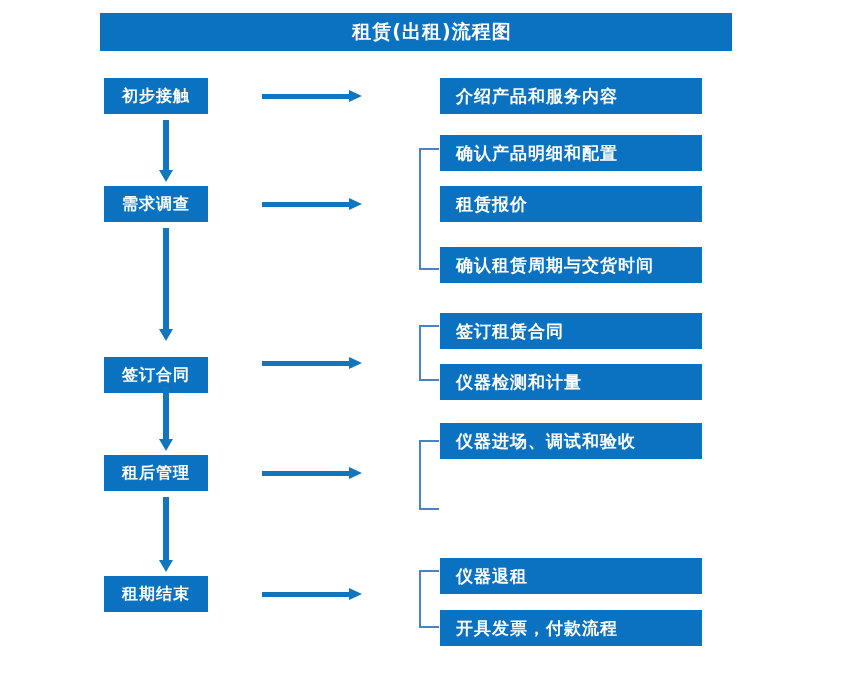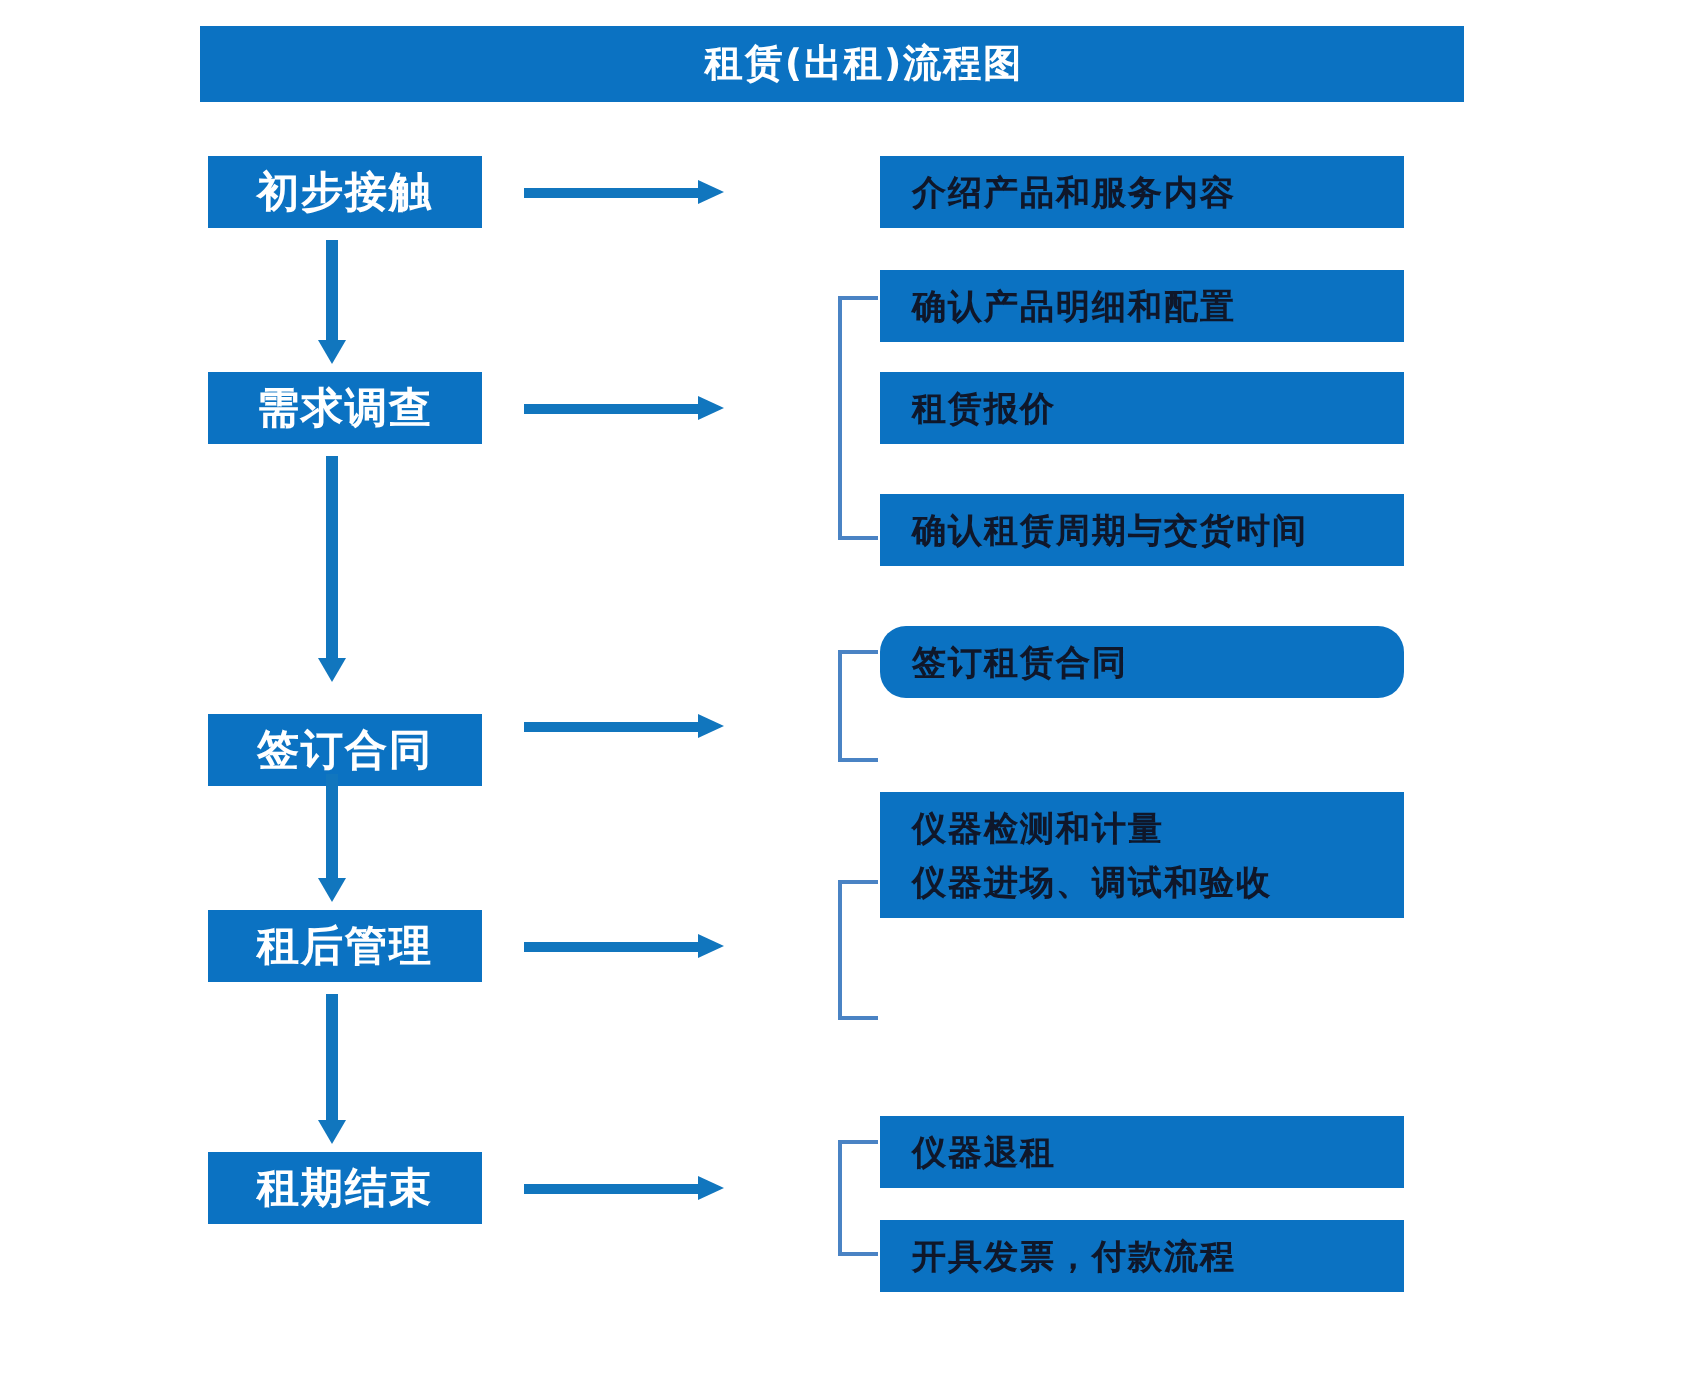--- a/index.html
+++ b/index.html
@@ -33,41 +33,41 @@
     font-size: 19px;
     font-weight: bold;
     letter-spacing: 1px;
     padding-left: 32px;
   }
 
   
   .stage-box {
     position: absolute;
     left: 104px;
-    width: 137px;
+    width: 104px;
     height: 36px;
     background: #0B72C2;
     color: #ffffff;
     display: flex;
     align-items: center;
     justify-content: center;
-    font-size: 21px;
+    font-size: 16px;
     font-weight: bold;
     letter-spacing: 1px;
     text-align: right;
   }
 
   
   .detail-box {
     position: absolute;
     left: 440px;
     width: 262px;
     height: 36px;
     background: #0B72C2;
-    color: #0f172a;
+    color: #ffffff;
     display: flex;
     align-items: center;
     font-size: 17px;
     font-weight: bold;
     padding-left: 16px;
     box-sizing: border-box;
     letter-spacing: 1px;
   }
 
   
@@ -186,21 +186,21 @@
   <div class="bracket" style="top:325px; height:56px;"></div>
   <div class="bracket" style="top:440px; height:70px;"></div>
   <div class="bracket" style="top:570px; height:58px;"></div>
 
   <div class="detail-box" style="top:78px;">介绍产品和服务内容</div>
 
   <div class="detail-box" style="top:135px;">确认产品明细和配置</div>
   <div class="detail-box" style="top:247px;">确认租赁周期与交货时间</div>
   <div class="detail-box" style="top:186px;">租赁报价</div>
 
-  <div class="detail-box" style="top:313px;border-radius:13px;">签订租赁合同</div>
-  <div class="detail-box" style="top:364px;margin-top:32px;">仪器检测和计量</div>
+  <div class="detail-box" style="top:313px;">签订租赁合同</div>
+  <div class="detail-box" style="top:364px;">仪器检测和计量</div>
 
   <div class="detail-box" style="top:423px;">仪器进场、调试和验收</div>
 
   <div class="detail-box" style="top:558px;">仪器退租</div>
   <div class="detail-box" style="top:610px;text-align:center;">开具发票，付款流程</div>
 
 </div>
 
 </body></html>

